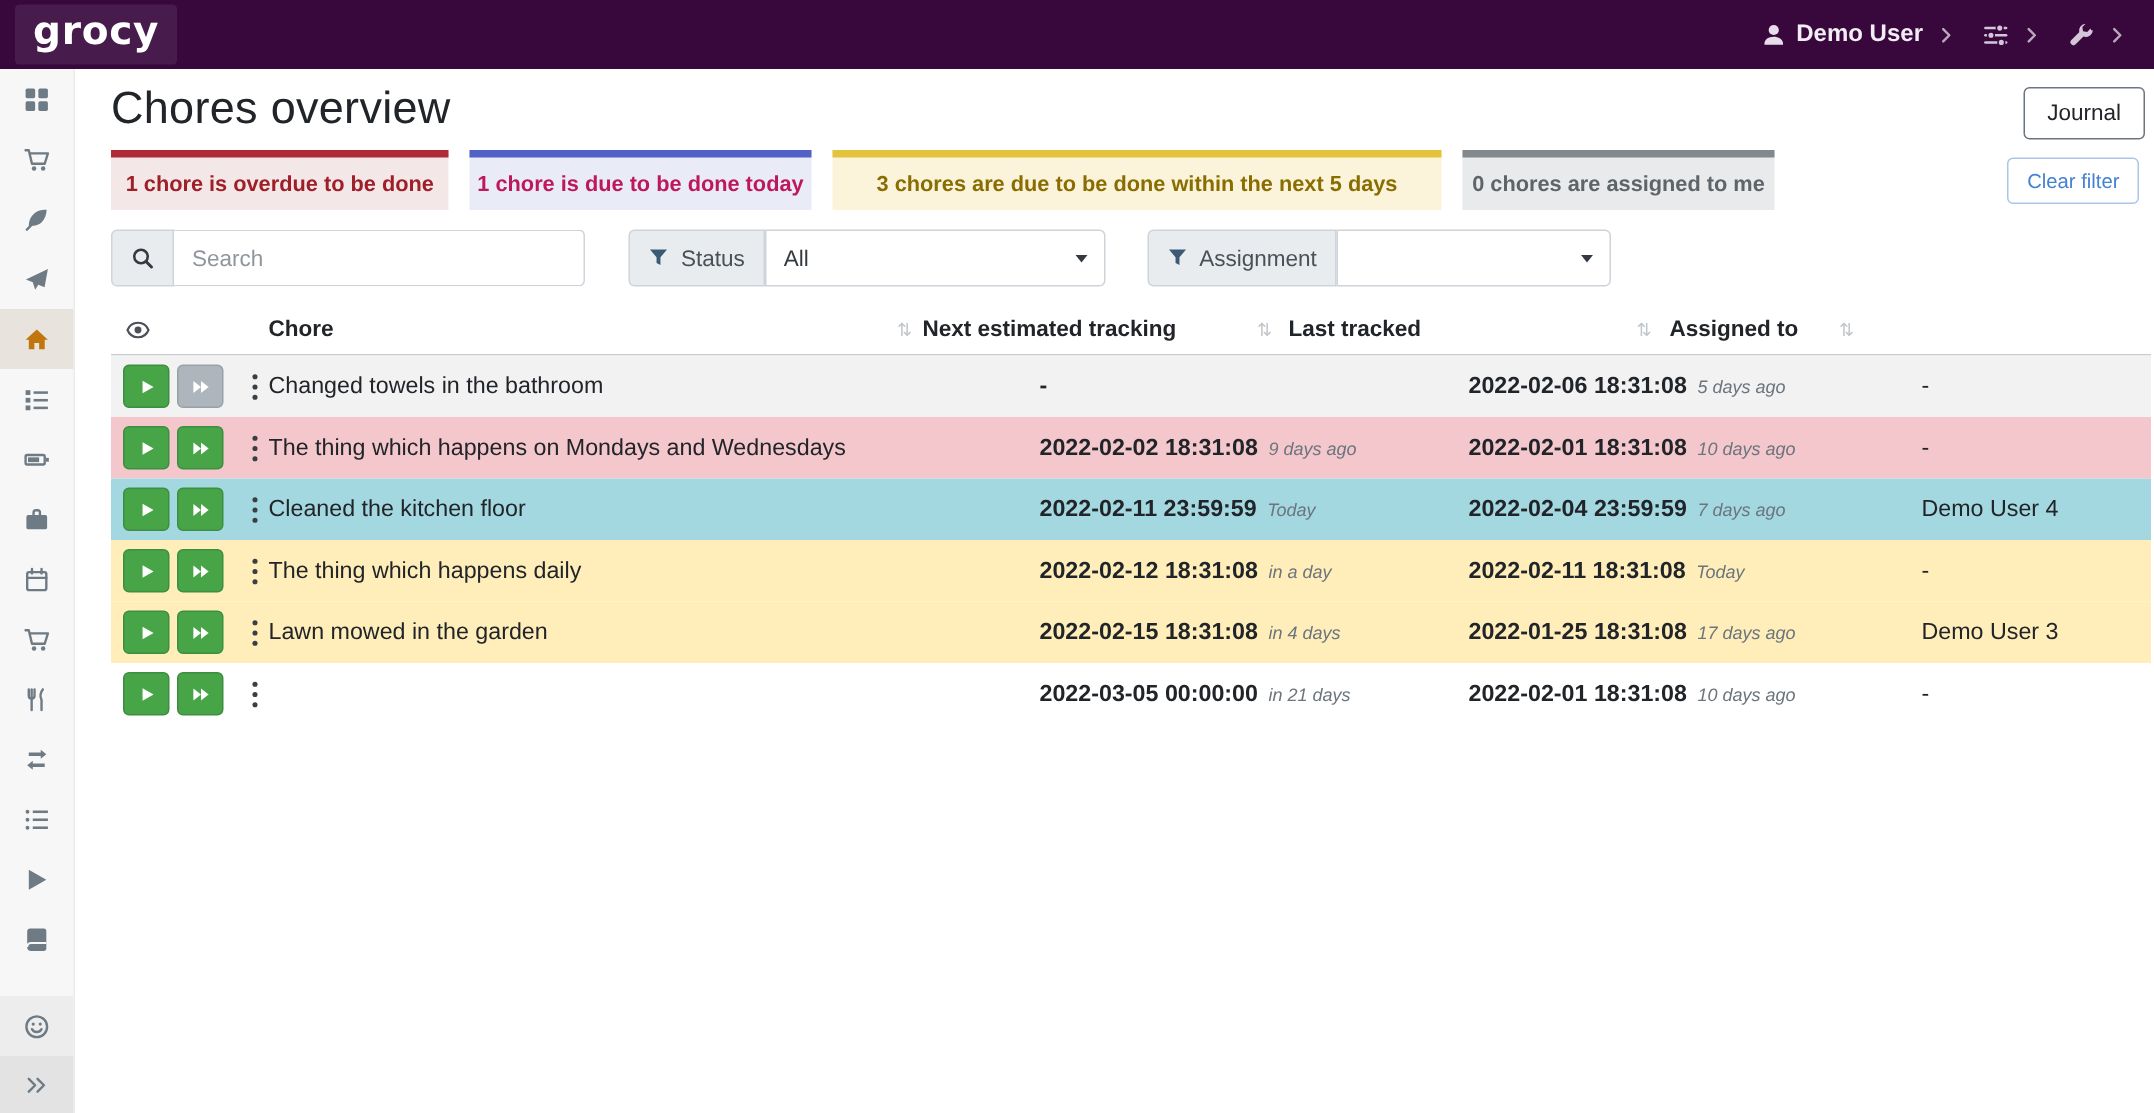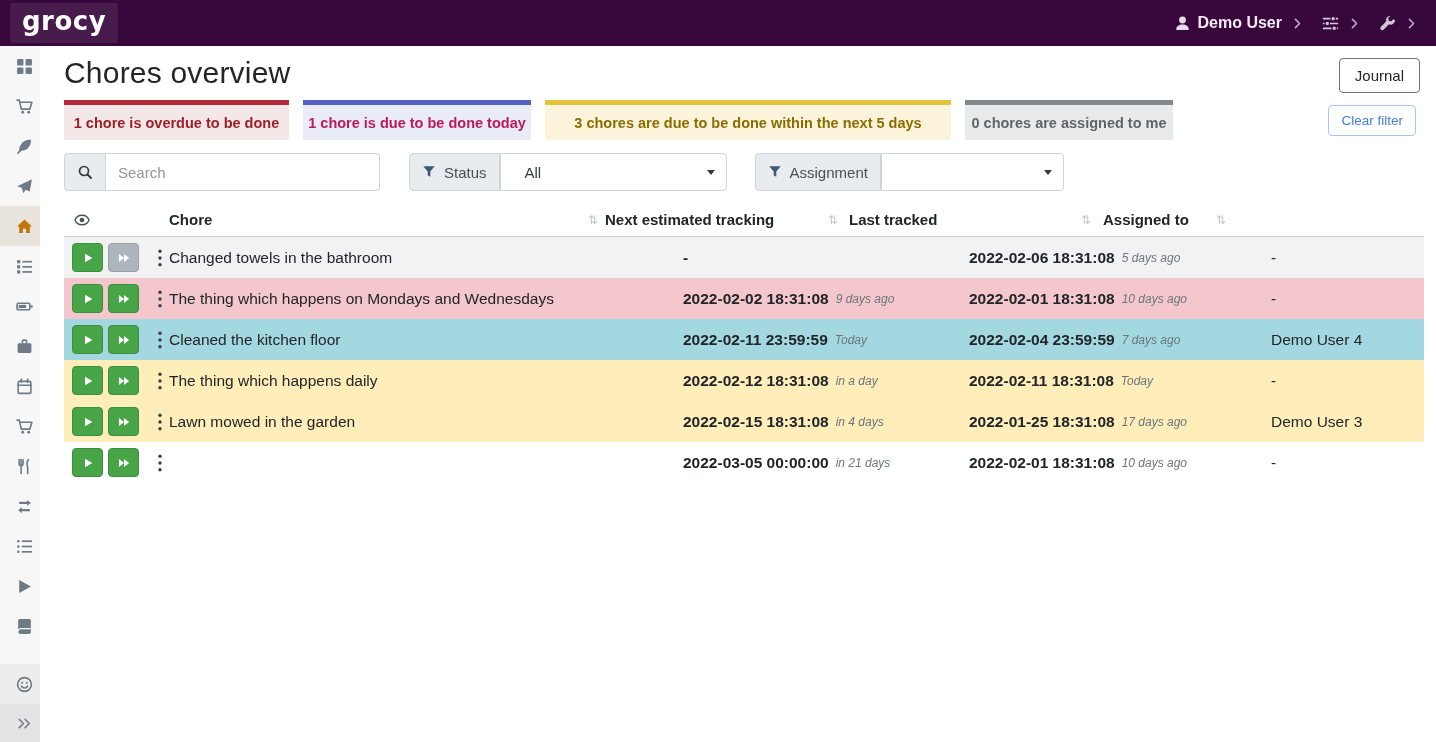--- a/index.html
+++ b/index.html
@@ -33,21 +33,21 @@
   .side-item { height:40px; min-height:40px; display:flex; align-items:center; justify-content:center; cursor:pointer; }
   .side-item.active { background:#e9e3dd; }
   .side-item.user-row { margin-top:auto; background:#ededed; }
   .side-item.expand-row { background:#e3e3e3; height:38px; min-height:38px; }
   .sicon { width:17px; height:17px; }
   .sicon .st { stroke:#6e7b85; fill:none; stroke-width:1.5; stroke-linecap:round; stroke-linejoin:round; }
   .sicon .fl { fill:#6e7b85; }
   .active .sicon .fl { fill:#c0760d; }
 
   
-  .main { position:absolute; top:46px; left:40px; width:1386px; height:696px; background:#fff; padding:10px 6px 0 24px; }
+  .main { position:absolute; top:46px; left:50px; width:1386px; height:696px; background:#fff; padding:10px 6px 0 24px; }
 
   .page-head { display:flex; align-items:flex-start; justify-content:space-between; }
   h1 { font-size:30px; font-weight:500; color:#212529; margin:0 0 10px; letter-spacing:.2px; }
   .btn-journal {
     margin-top:2px; height:35px; padding:0 15px; font-size:15px; color:#212529;
     background:#fff; border:1px solid #6c757d; border-radius:4px; cursor:pointer;
     font-family:"Liberation Sans", sans-serif;
     margin-left:12px;
   }
 
@@ -77,21 +77,21 @@
   .search-group input {
     flex:1; min-width:0; border:1px solid #ced4da; border-left:none; border-radius:0 4px 4px 0;
     padding:0 12px; font-size:15px; color:#495057; outline:none;
     font-family:"Liberation Sans", sans-serif;
   }
   .search-group input::placeholder { color:#8f969c; }
   .status-group { margin-left:29px; }
   .assignment-group { margin-left:28px; }
   .select {
     position:relative; display:flex; align-items:center; background:#fff;
-    border:1px solid #ced4da; border-radius:0 4px 4px 0; padding:0 24px 0 24px;
+    border:1px solid #ced4da; border-radius:0 4px 4px 0; padding:0 24px 0 12px;
     font-size:15px; color:#343a40; cursor:pointer;
   }
   .select.w-status { width:227px; }
   .select.w-assign { width:183px; }
   .select .caret {
     position:absolute; right:11px; top:50%; margin-top:-2px; width:0; height:0;
     border-left:4.5px solid transparent; border-right:4.5px solid transparent; border-top:5px solid #343a40;
   }
 
   

